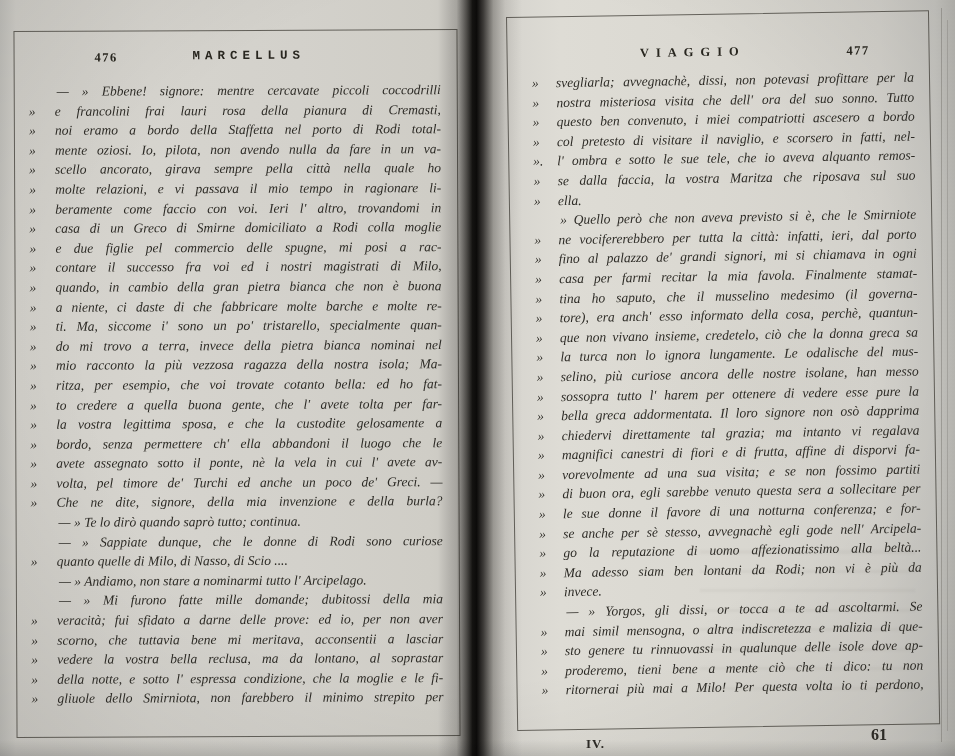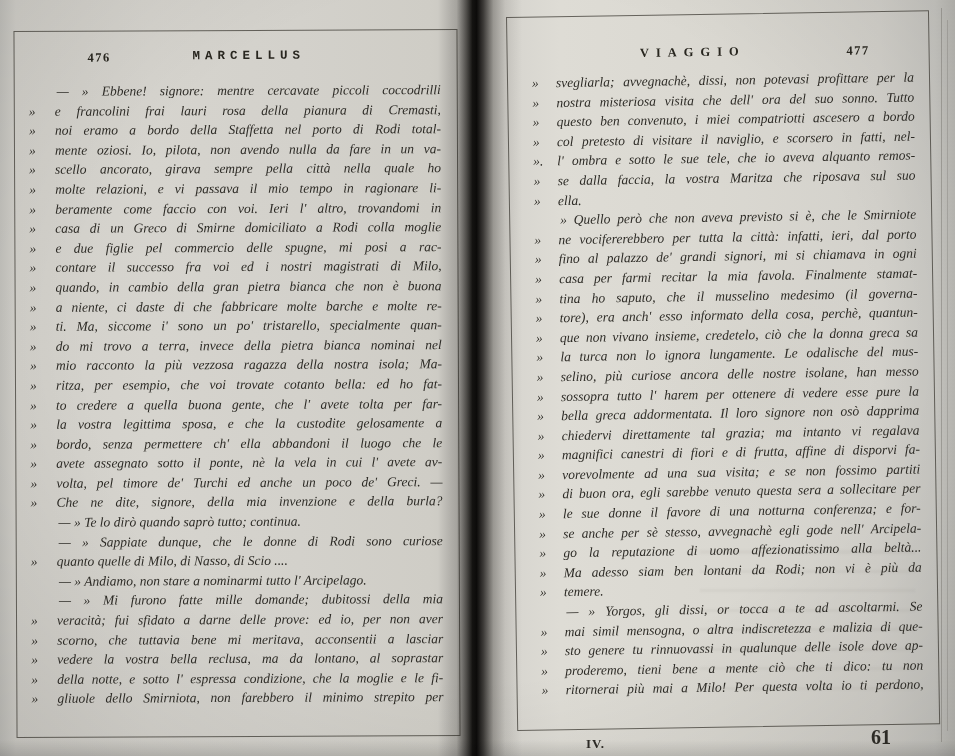--- a/index.html
+++ b/index.html
@@ -35,21 +35,21 @@
   #leftPage{left:15px;top:30px;width:442px;height:705px;transform:rotate(-0.25deg);}
   #rightPage{left:506px;top:17px;width:421px;height:712px;transform:rotate(-0.9deg);transform-origin:0 0;}
 
   .header{position:absolute;left:0;right:0;height:16px;color:#28261f;}
   #leftPage .header{top:18px;}
   #rightPage .header{top:30px;}
   .runhead{font-size:12.5px;font-weight:700;letter-spacing:5px;white-space:nowrap;}
   #leftPage .runhead{position:absolute;left:53%;transform:translateX(-50%);font-family:Liberation Mono, monospace;}
   #rightPage .runhead{position:absolute;left:44%;transform:translateX(-50%);letter-spacing:7px;}
   .pagenum{font-size:12.5px;font-weight:700;letter-spacing:1.5px;}
-  #leftPage .pagenum{position:absolute;left:73px;top:1px;}
+  #leftPage .pagenum{position:absolute;left:80px;top:1px;}
   #rightPage .pagenum{position:absolute;right:59px;top:1px;}
 
   .textblock{position:absolute;color:#2d2b26;}
   #left-lines{top:50px;left:14px;width:412px;}
   #right-lines{top:56px;left:24px;width:382px;}
 
   .line{
     position:relative;height:19.6px;line-height:19.6px;
     font-style:italic;font-size:13.5px;
     padding-left:26px;
@@ -57,21 +57,21 @@
     white-space:nowrap;
   }
   #right-lines .line{padding-left:24px;}
   .line.para{padding-left:28px;}
   #right-lines .line.para{padding-left:26px;}
   .line.short{text-align-last:left;}
   .line .q{position:absolute;left:0;top:0;font-style:italic;}
 
   .footer-sig{position:absolute;left:586px;top:736px;font-size:13px;font-weight:700;
     letter-spacing:1px;color:#2d2b26;}
-  .footer-num{position:absolute;left:871px;top:726px;font-size:20px;font-weight:700;color:#2d2b26;}
+  .footer-num{position:absolute;left:871px;top:726px;font-size:16px;font-weight:700;color:#2d2b26;}
 </style>
 </head>
 <body>
 
 <div class="photo">
   <div class="paper"></div>
   <div class="vignette"></div>
   <div class="stain"></div>
   <div class="bleed"></div>
 
@@ -141,21 +141,21 @@
         <div class="line"><span class="q">»</span><span class="t">sossopra tutto l' harem per ottenere di vedere esse pure la</span></div>
         <div class="line"><span class="q">»</span><span class="t">bella greca addormentata. Il loro signore non osò dapprima</span></div>
         <div class="line"><span class="q">»</span><span class="t">chiedervi direttamente tal grazia; ma intanto vi regalava</span></div>
         <div class="line"><span class="q">»</span><span class="t">magnifici canestri di fiori e di frutta, affine di disporvi fa-</span></div>
         <div class="line"><span class="q">»</span><span class="t">vorevolmente ad una sua visita; e se non fossimo partiti</span></div>
         <div class="line"><span class="q">»</span><span class="t">di buon ora, egli sarebbe venuto questa sera a sollecitare per</span></div>
         <div class="line"><span class="q">»</span><span class="t">le sue donne il favore di una notturna conferenza; e for-</span></div>
         <div class="line"><span class="q">»</span><span class="t">se anche per sè stesso, avvegnachè egli gode nell' Arcipela-</span></div>
         <div class="line"><span class="q">»</span><span class="t">go la reputazione di uomo affezionatissimo alla beltà...</span></div>
         <div class="line"><span class="q">»</span><span class="t">Ma adesso siam ben lontani da Rodi; non vi è più da</span></div>
-        <div class="line short"><span class="q">»</span><span class="t">temere.</span></div>
+        <div class="line short"><span class="q">»</span><span class="t">invece.</span></div>
         <div class="line para"><span class="t">— » Yorgos, gli dissi, or tocca a te ad ascoltarmi. Se</span></div>
         <div class="line"><span class="q">»</span><span class="t">mai simil mensogna, o altra indiscretezza e malizia di que-</span></div>
         <div class="line"><span class="q">»</span><span class="t">sto genere tu rinnuovassi in qualunque delle isole dove ap-</span></div>
         <div class="line"><span class="q">»</span><span class="t">proderemo, tieni bene a mente ciò che ti dico: tu non</span></div>
         <div class="line"><span class="q">»</span><span class="t">ritornerai più mai a Milo! Per questa volta io ti perdono,</span></div>
       </div>
   </div>
 
   <div class="footer-sig">IV.</div>
   <div class="footer-num">61</div>

